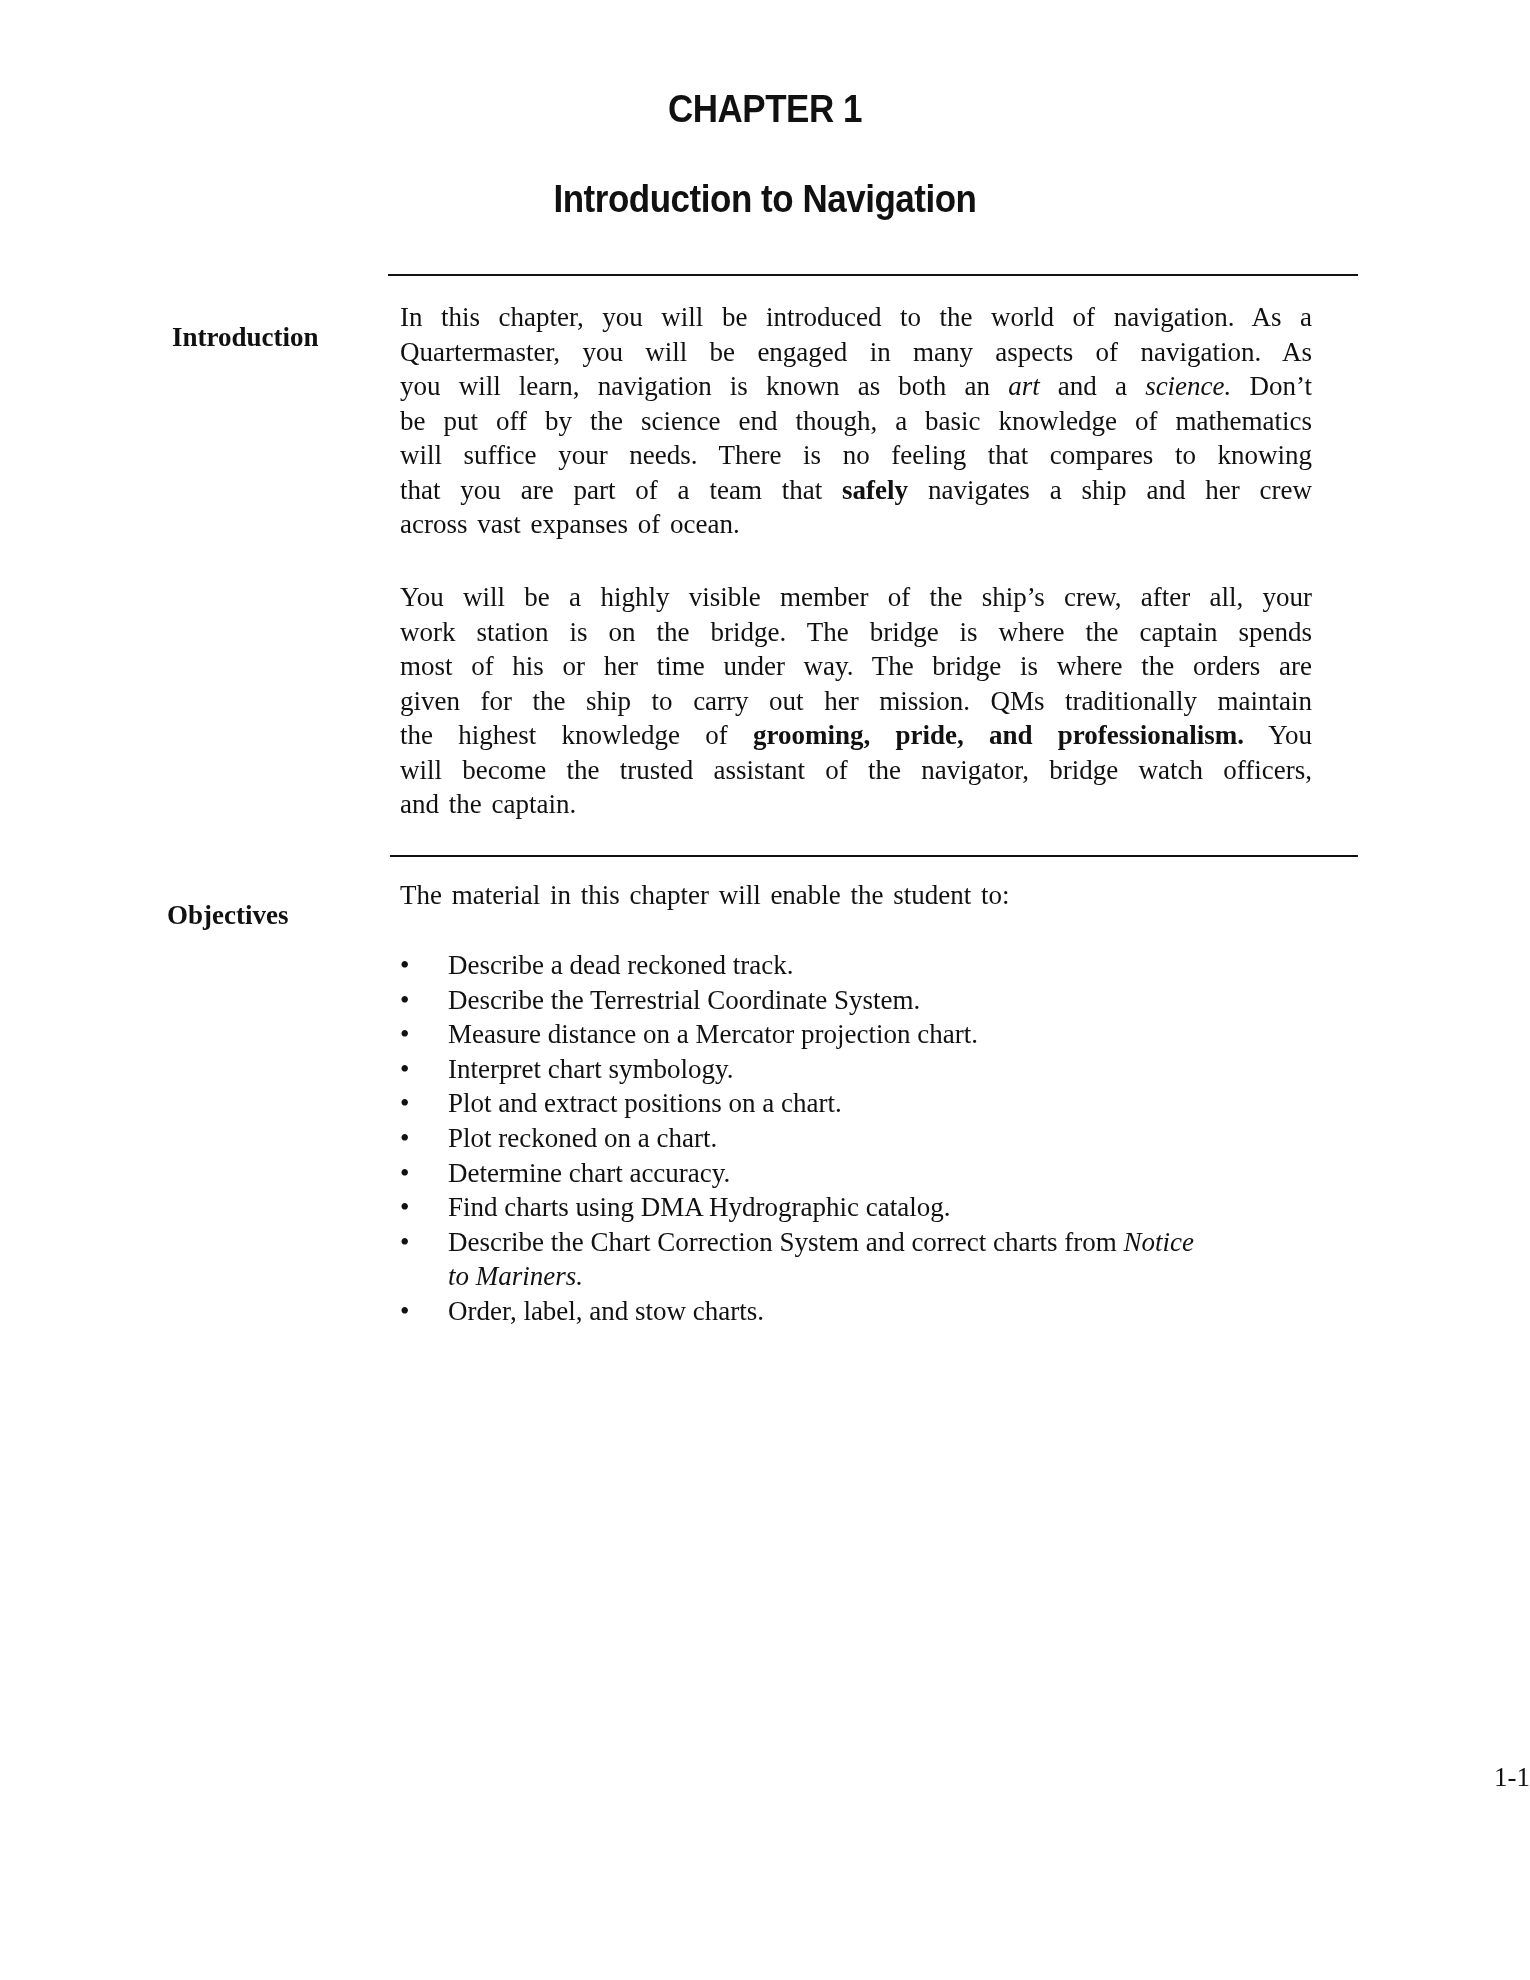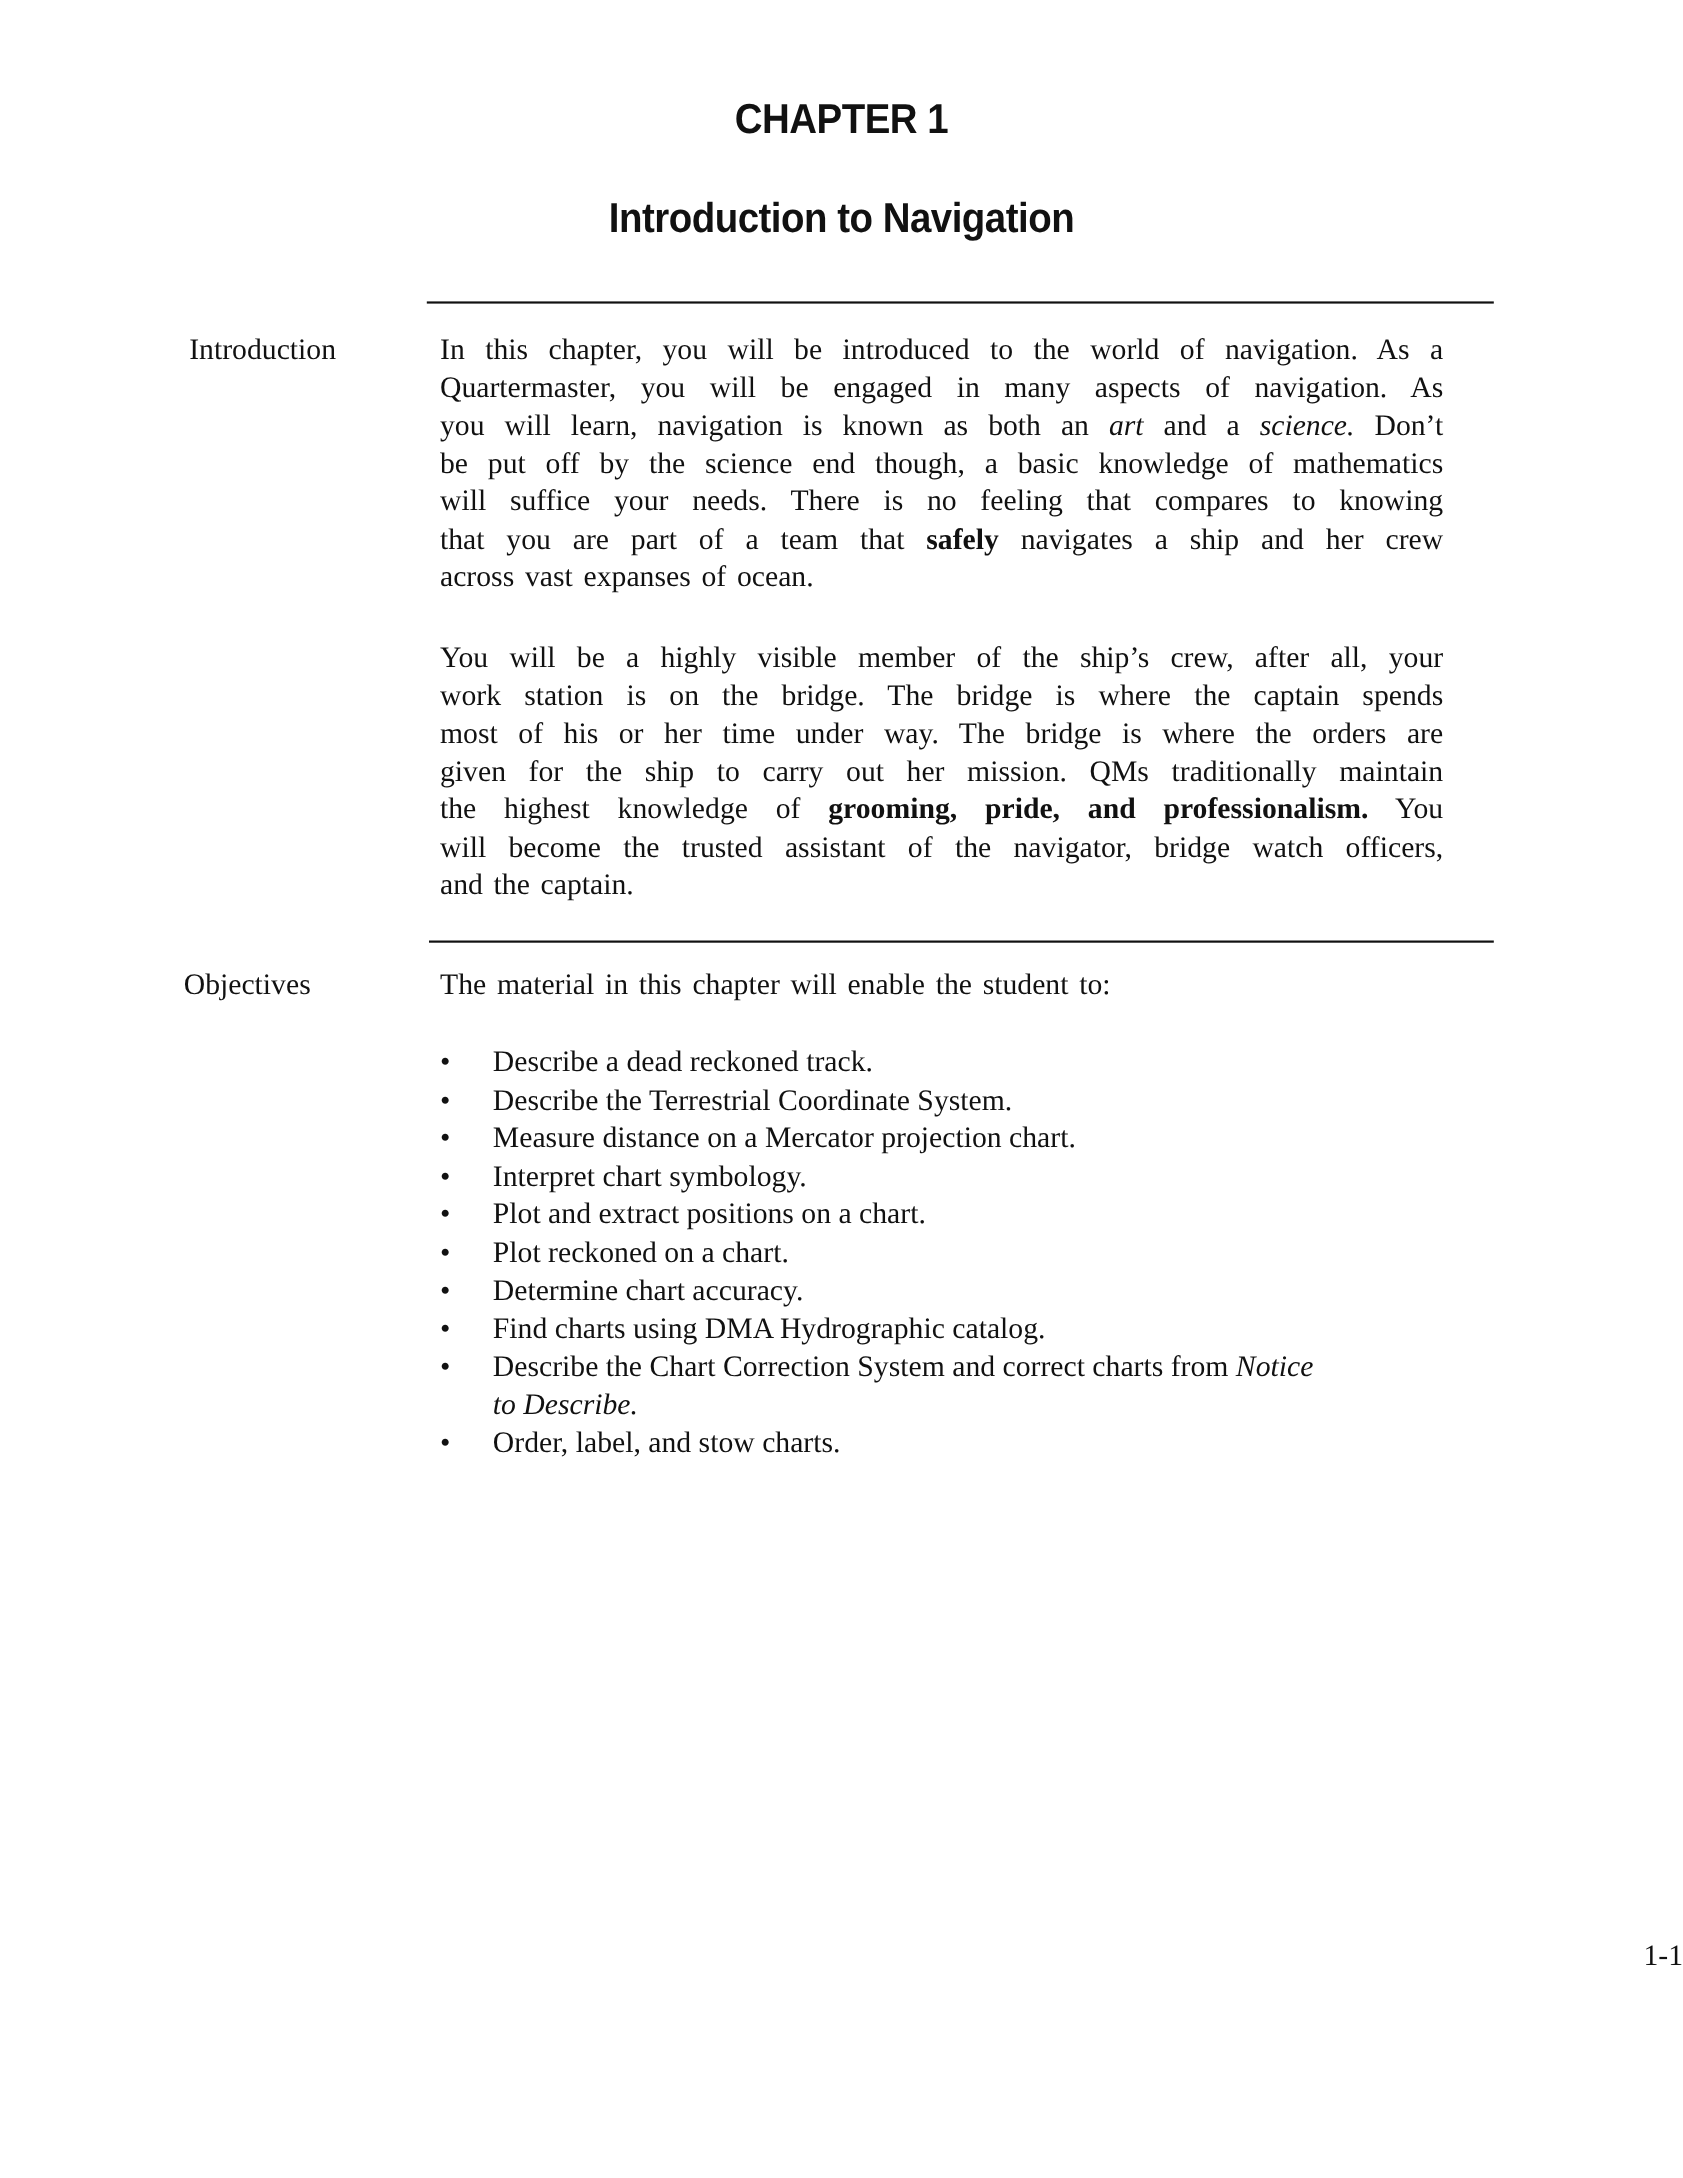--- a/index.html
+++ b/index.html
@@ -11,22 +11,23 @@
     }
     .chapter-title {
       position: absolute; left: 0; width: 1530px; top: 178px; text-align: center;
       font-family: "Liberation Sans", sans-serif; font-weight: bold; font-size: 38px;
       letter-spacing: -0.5px; transform: scaleX(0.92);
     }
     .rule { position: absolute; height: 2px; background: #111; }
     .rule-top { left: 388px; width: 970px; top: 274px; }
     .rule-mid { left: 390px; width: 968px; top: 855px; height: 1.5px; }
     .side-label {
-      position: absolute; font-family: "Liberation Serif", serif; font-weight: normal;
+      position: absolute; font-family: "Liberation Serif", serif; font-weight: bold;
       font-size: 27px;
+      margin-top: 20px;
     }
     .lbl-intro { left: 172px; top: 302px; }
     .lbl-obj { left: 167px; top: 880px; }
     .body-text {
       position: absolute; left: 400px; width: 912px;
       font-family: "Liberation Serif", serif; font-size: 27px; line-height: 34.5px;
       text-align: justify; word-spacing: 3px;
     }
     .p1 { top: 300px; }
     .p2 { top: 580px; }
@@ -84,17 +85,17 @@
 
 <ul class="obj-list">
   <li class="obj-item"><span class="bullet">•</span><span>Describe a dead reckoned track.</span></li>
   <li class="obj-item"><span class="bullet">•</span><span>Describe the Terrestrial Coordinate System.</span></li>
   <li class="obj-item"><span class="bullet">•</span><span>Measure distance on a Mercator projection chart.</span></li>
   <li class="obj-item"><span class="bullet">•</span><span>Interpret chart symbology.</span></li>
   <li class="obj-item"><span class="bullet">•</span><span>Plot and extract positions on a chart.</span></li>
   <li class="obj-item"><span class="bullet">•</span><span>Plot reckoned on a chart.</span></li>
   <li class="obj-item"><span class="bullet">•</span><span>Determine chart accuracy.</span></li>
   <li class="obj-item"><span class="bullet">•</span><span>Find charts using DMA Hydrographic catalog.</span></li>
-  <li class="obj-item"><span class="bullet">•</span><span>Describe the Chart Correction System and correct charts from </span><i>Notice</i><br><i>to Describe.</i></li>
+  <li class="obj-item"><span class="bullet">•</span><span>Describe the Chart Correction System and correct charts from </span><i>Notice</i><br><i>to Mariners.</i></li>
   <li class="obj-item"><span class="bullet">•</span><span>Order, label, and stow charts.</span></li>
 </ul>
 
 <div class="page-num">1-1</div>
 
 </body></html>

